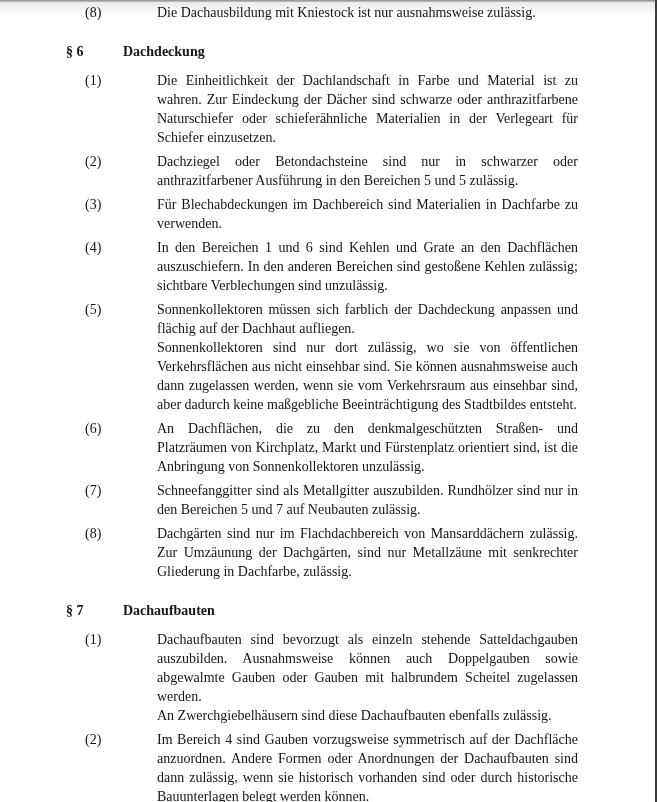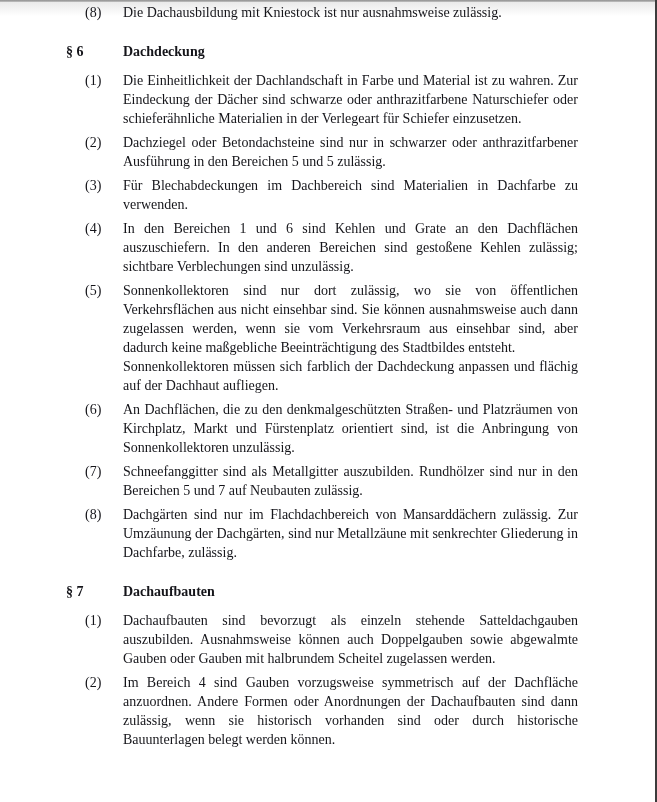--- a/index.html
+++ b/index.html
@@ -41,21 +41,21 @@
   .clause {
     position: relative;
     margin: 0 0 5px 85px;
     padding-left: 38px;
     width: 455px;
   }
   .clause .num {
     position: absolute; left: 0; top: 0;
     white-space: nowrap;
   }
-  .seg { text-align: justify; }
+  .seg { text-align: justify; margin-left: 34px; }
   .heading {
     position: relative;
     margin: 20px 0 10px 66px;
     padding-left: 57px;
     font-weight: bold;
     width: 455px;
   }
   .heading .sec-label {
     position: absolute; left: 0; top: 0;
     white-space: nowrap;
@@ -96,22 +96,22 @@
       <div class="seg">Für Blechabdeckungen im Dachbereich sind Materialien in Dachfarbe zu verwenden.</div>
     </div>
 
     <div class="clause">
       <span class="num">(4)</span>
       <div class="seg">In den Bereichen 1 und 6 sind Kehlen und Grate an den Dachflächen auszuschiefern. In den anderen Bereichen sind gestoßene Kehlen zulässig; sichtbare Verblechungen sind unzulässig.</div>
     </div>
 
     <div class="clause">
       <span class="num">(5)</span>
+      <div class="seg">Sonnenkollektoren müssen sich farblich der Dachdeckung anpassen und flächig auf der Dachhaut aufliegen.</div>
       <div class="seg">Sonnenkollektoren sind nur dort zulässig, wo sie von öffentlichen Verkehrsflächen aus nicht einsehbar sind. Sie können ausnahmsweise auch dann zugelassen werden, wenn sie vom Verkehrsraum aus einsehbar sind, aber dadurch keine maßgebliche Beeinträchtigung des Stadtbildes entsteht.</div>
-      <div class="seg">Sonnenkollektoren müssen sich farblich der Dachdeckung anpassen und flächig auf der Dachhaut aufliegen.</div>
     </div>
 
     <div class="clause">
       <span class="num">(6)</span>
       <div class="seg">An Dachflächen, die zu den denkmalgeschützten Straßen- und Platzräumen von Kirchplatz, Markt und Fürstenplatz orientiert sind, ist die Anbringung von Sonnenkollektoren unzulässig.</div>
     </div>
 
     <div class="clause">
       <span class="num">(7)</span>
       <div class="seg">Schneefanggitter sind als Metallgitter auszubilden. Rundhölzer sind nur in den Bereichen 5 und 7 auf Neubauten zulässig.</div>
@@ -123,20 +123,21 @@
     </div>
 
     <div class="heading">
       <span class="sec-label">§ 7</span>
       <span class="sec-title">Dachaufbauten</span>
     </div>
 
     <div class="clause">
       <span class="num">(1)</span>
       <div class="seg">Dachaufbauten sind bevorzugt als einzeln stehende Satteldachgauben auszubilden. Ausnahmsweise können auch Doppelgauben sowie abgewalmte Gauben oder Gauben mit halbrundem Scheitel zugelassen werden.</div>
+      <div class="seg">An Zwerchgiebelhäusern sind diese Dachaufbauten ebenfalls zulässig.</div>
     </div>
 
     <div class="clause">
       <span class="num">(2)</span>
       <div class="seg">Im Bereich 4 sind Gauben vorzugsweise symmetrisch auf der Dachfläche anzuordnen. Andere Formen oder Anordnungen der Dachaufbauten sind dann zulässig, wenn sie historisch vorhanden sind oder durch historische Bauunterlagen belegt werden können.</div>
     </div>
 
   </div>
 </div>
 

